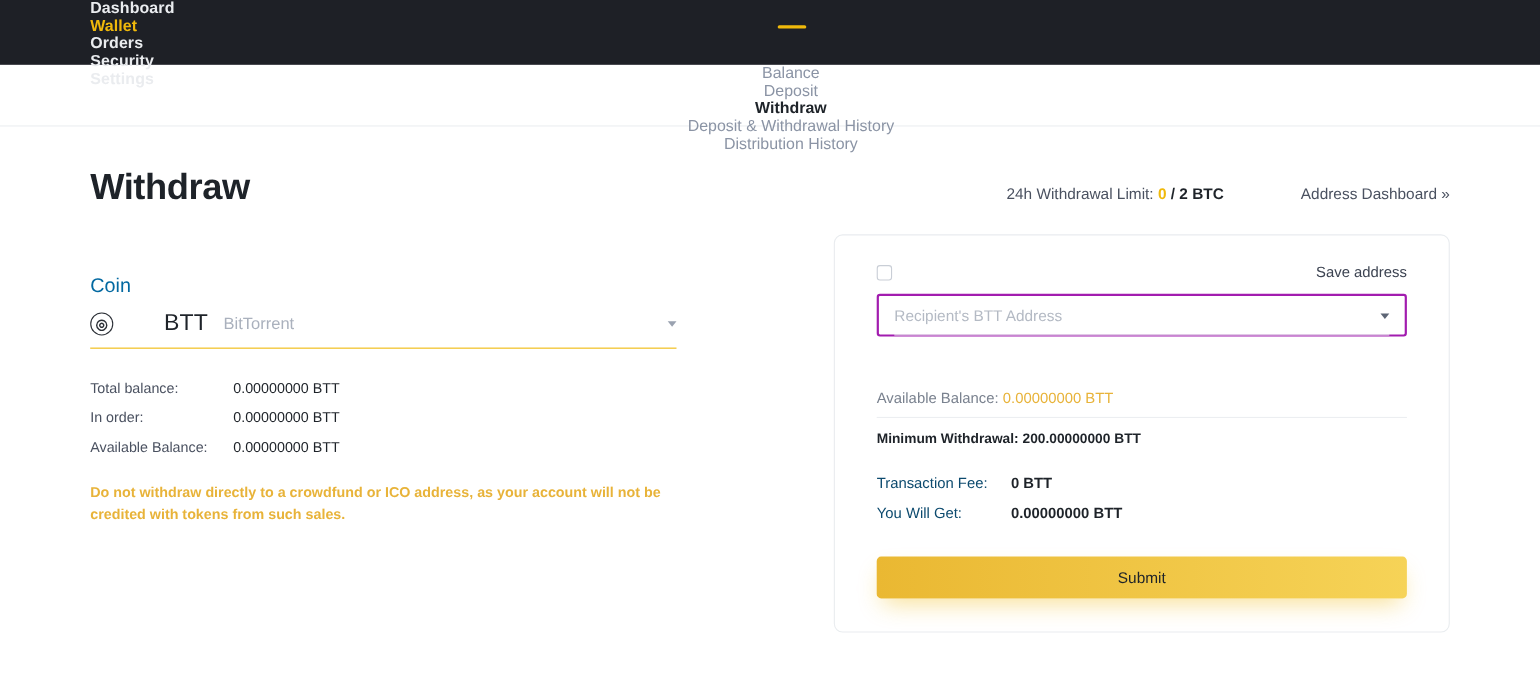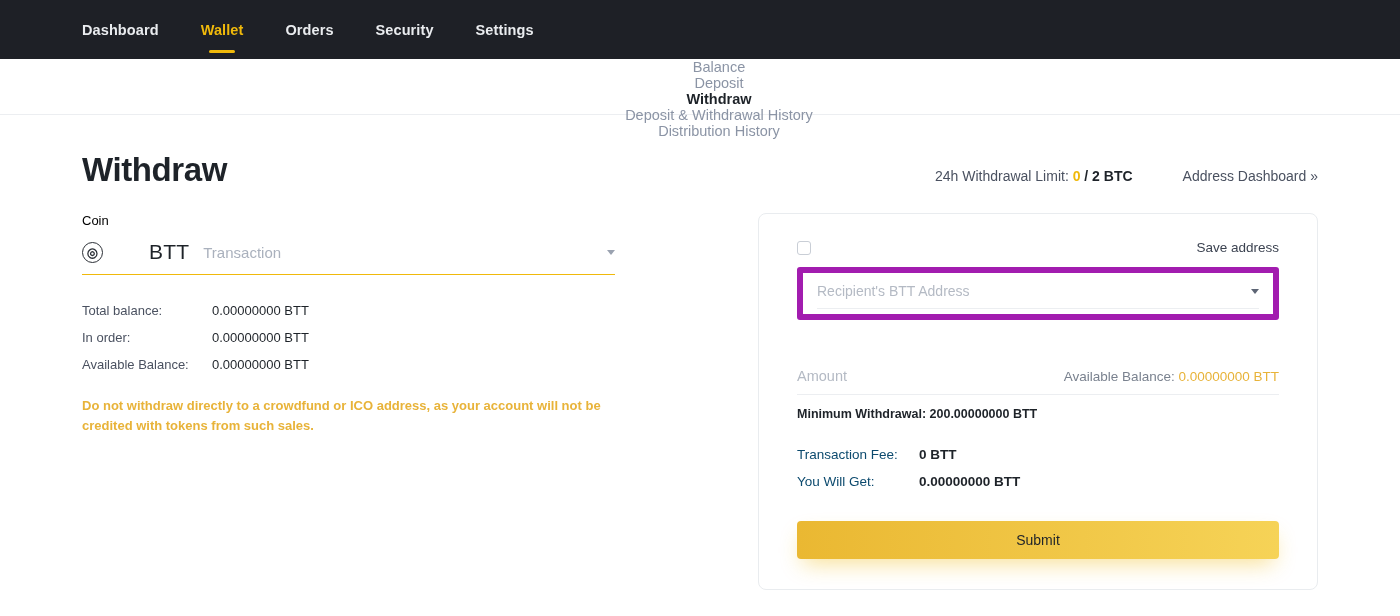--- a/index.html
+++ b/index.html
@@ -12,20 +12,21 @@
     -webkit-font-smoothing: antialiased;
   }
 
   
   .topnav {
     height: 59px;
     background: #1e2026;
     display: flex;
     align-items: stretch;
     padding-left: 82px;
+    flex-direction: column;
   }
   .topnav-item {
     display: flex;
     align-items: center;
     position: relative;
     margin-right: 42px;
     font-size: 14.5px;
     font-weight: bold;
     color: #eaecef;
     cursor: pointer;
@@ -75,21 +76,21 @@
   }
   .page-title {
     font-size: 33px;
     font-weight: bold;
     color: #1e2329;
     letter-spacing: -.4px;
   }
   .head-right {
     display: flex;
     align-items: center;
-    gap: 50px;
+    gap: 70px;
     padding-top: 12px;
   }
   .limit {
     font-size: 14px;
     color: #4a5160;
   }
   .limit .used { color: #f0b90b; font-weight: bold; }
   .limit .total { color: #1e2329; font-weight: bold; }
   .addr-mgmt {
     font-size: 14px;
@@ -103,23 +104,24 @@
     padding: 0 82px;
     margin-top: 24px;
     gap: 0;
   }
   .col-left { width: 600px; flex: none; }
   .col-spacer { flex: 1; }
   .col-right { width: 560px; flex: none; }
 
   
   .coin-label {
-    font-size: 13px;
-    color: #000000;
+    font-size: 18px;
+    color: #0369a1;
     margin-bottom: 12px;
+    margin-top: 36px;
   }
   .coin-select {
     display: flex;
     align-items: center;
     border-bottom: 1.5px solid #f0b90b;
     padding-bottom: 10px;
     width: 533px;
     cursor: pointer;
   }
   .coin-icon {
@@ -192,24 +194,24 @@
     width: 14px; height: 14px;
     border: 1.3px solid #c9ced6;
     border-radius: 3px;
     background: #fff;
     cursor: pointer;
     flex: none;
   }
   .save-label { font-size: 13.5px; color: #3c4351; cursor: pointer; }
 
   .addr-wrap {
-    border: 6px solid #a21caf;
+    border: 2px solid #a21caf;
     border-radius: 3px;
     padding: 10px 14px 0 14px;
-    height: 53px;
+    height: 39px;
   }
   .addr-inner {
     display: flex;
     align-items: center;
     border-bottom: 1px solid #eceef1;
     padding-bottom: 9px;
   }
   .addr-input {
     flex: 1;
     border: none;
@@ -326,21 +328,21 @@
 
 <div class="body">
 
   <div class="col-left">
 
     <div class="coin-label">Coin</div>
 
     <div class="coin-select">
       <span class="coin-icon">◎</span>
       <span class="coin-symbol">BTT</span>
-      <span class="coin-name">Transaction</span>
+      <span class="coin-name">BitTorrent</span>
       <span class="caret"></span>
     </div>
 
     <div class="balances">
       <div class="bal-row">
         <span class="bal-key">Total balance:</span>
         <span class="bal-val">0.00000000 BTT</span>
       </div>
       <div class="bal-row">
         <span class="bal-key">In order:</span>
@@ -366,21 +368,20 @@
       </div>
 
       <div class="addr-wrap">
         <div class="addr-inner">
           <input class="addr-input" type="text" placeholder="Recipient's BTT Address" style="">
           <span class="caret-sm"></span>
         </div>
       </div>
 
       <div class="amount-row">
-        <input class="amount-input" type="text" placeholder="Amount" style="">
         <span class="avail">
           <span>Available Balance:</span>
           <span class="v">0.00000000 BTT</span>
         </span>
       </div>
 
       <div class="minwd">Minimum Withdrawal: 200.00000000 BTT</div>
 
       <div class="fee-rows">
         <div class="fee-row">

